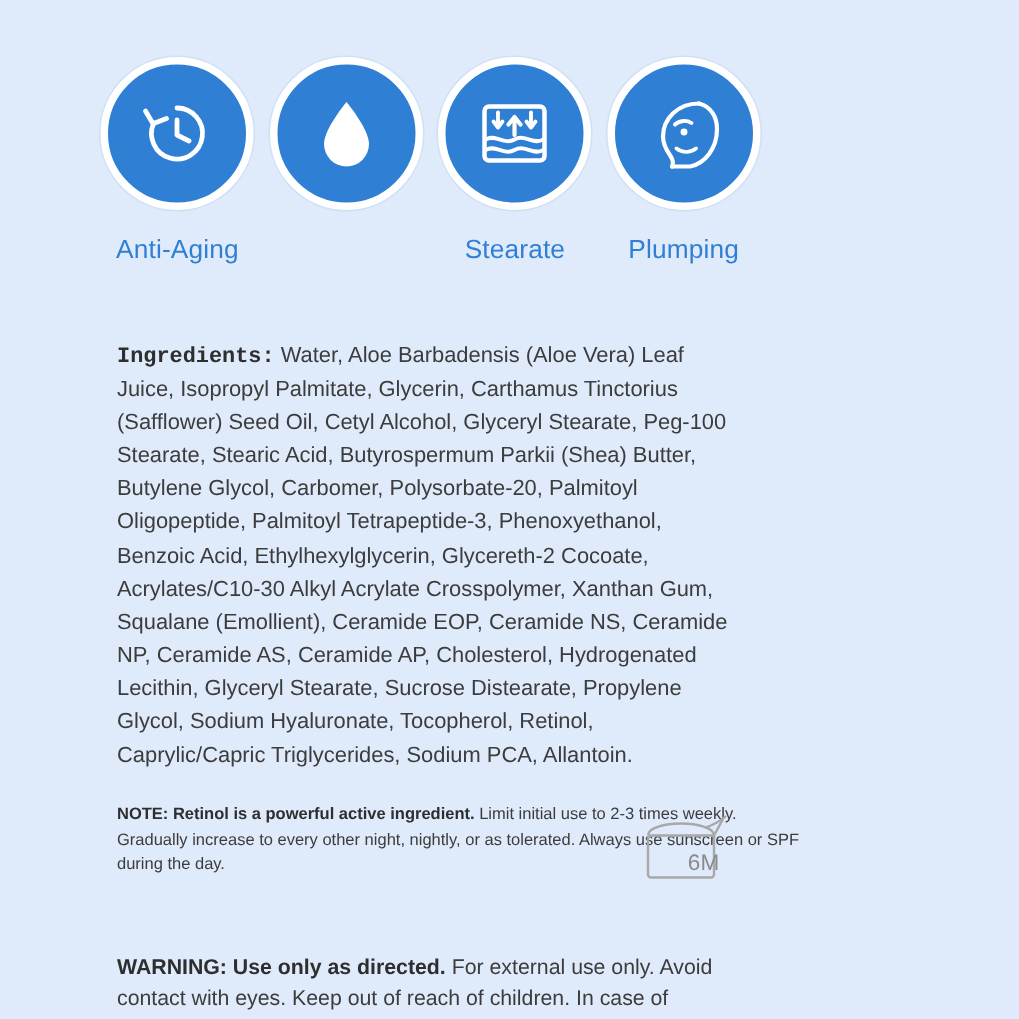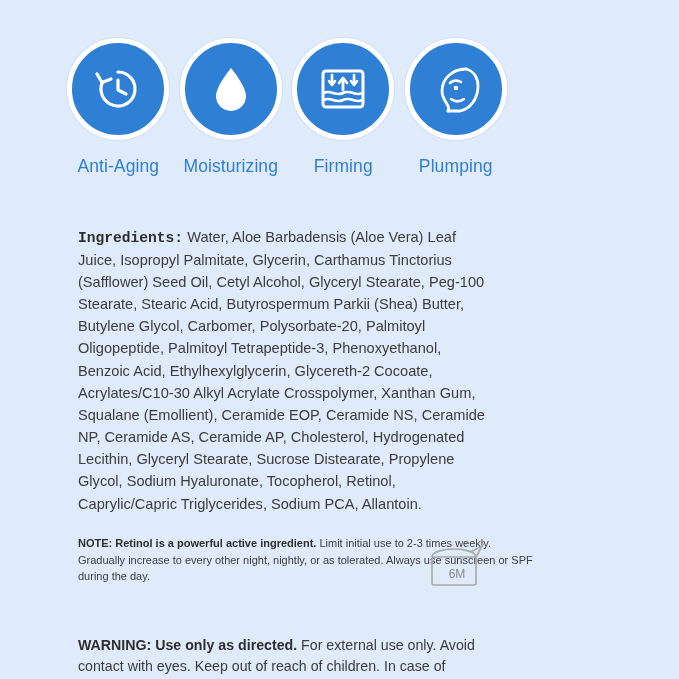--- a/index.html
+++ b/index.html
@@ -93,25 +93,25 @@
   }
   .pao {
     position: absolute;
     right: 8px;
     top: 4px;
     width: 62px;
     height: 52px;
   }
   .pao-label {
     position: absolute;
-    left: 4px;
+    left: 16px;
     top: 28px;
     width: 54px;
     text-align: center;
-    font-size: 12px;
+    font-size: 15px;
     color: #8a8a8a;
   }
 
   .warning-block {
     margin-top: 38px;
   }
   .warning-text {
     font-size: 14.2px;
     line-height: 1.52;
     color: #3c3c3c;
@@ -138,38 +138,37 @@
       </div>
       <div class="benefit-label">Anti-Aging</div>
     </div>
 
     <div class="benefit">
       <div class="badge">
         <svg width="60" height="60" viewBox="0 0 60 60" aria-hidden="true">
           <path d="M30 9 C30 9 45 27 45 37 A15 15 0 0 1 15 37 C15 27 30 9 30 9 Z" fill="#ffffff"></path>
         </svg>
       </div>
-      <div class="benefit-label">Moisturizing</div>
     </div>
 
     <div class="benefit">
       <div class="badge">
         <svg width="60" height="60" viewBox="0 0 60 60" aria-hidden="true">
           <rect x="10" y="12" width="40" height="36" rx="3" fill="none" stroke="#ffffff" stroke-width="3"></rect>
           <line x1="19" y1="16" x2="19" y2="25" stroke="#ffffff" stroke-width="2.6" stroke-linecap="round"></line>
           <polyline points="16,22 19,26 22,22" fill="none" stroke="#ffffff" stroke-width="2.6" stroke-linecap="round" stroke-linejoin="round"></polyline>
           <line x1="41" y1="16" x2="41" y2="25" stroke="#ffffff" stroke-width="2.6" stroke-linecap="round"></line>
           <polyline points="38,22 41,26 44,22" fill="none" stroke="#ffffff" stroke-width="2.6" stroke-linecap="round" stroke-linejoin="round"></polyline>
           <line x1="30" y1="31" x2="30" y2="20" stroke="#ffffff" stroke-width="2.8" stroke-linecap="round"></line>
           <polyline points="26,24 30,19 34,24" fill="none" stroke="#ffffff" stroke-width="2.8" stroke-linecap="round" stroke-linejoin="round"></polyline>
           <path d="M11 34 C17 30 23 38 30 34 C37 30 43 38 49 34" fill="none" stroke="#ffffff" stroke-width="2.6" stroke-linecap="round"></path>
           <path d="M11 41 C17 37 23 45 30 41 C37 37 43 45 49 41" fill="none" stroke="#ffffff" stroke-width="2.6" stroke-linecap="round"></path>
         </svg>
       </div>
-      <div class="benefit-label">Firming</div>
+      <div class="benefit-label">Stearate</div>
     </div>
 
     <div class="benefit">
       <div class="badge">
         <svg width="60" height="60" viewBox="0 0 60 60" aria-hidden="true">
           <path d="M40 10 C26 10 16 20 16 32 C16 38 19 42 21 45 C23 48 23 50 22 52" fill="none" stroke="#ffffff" stroke-width="2.8" stroke-linecap="round"></path>
           <path d="M40 10 C48 12 52 19 52 27 C52 40 44 50 34 52 L22 52" fill="none" stroke="#ffffff" stroke-width="2.8" stroke-linecap="round"></path>
           <path d="M24 24 C27 21 32 21 35 23" fill="none" stroke="#ffffff" stroke-width="2.6" stroke-linecap="round"></path>
           <circle cx="30" cy="29" r="2.3" fill="#ffffff"></circle>
           <path d="M25 40 C29 43 34 43 38 40" fill="none" stroke="#ffffff" stroke-width="2.6" stroke-linecap="round"></path>

